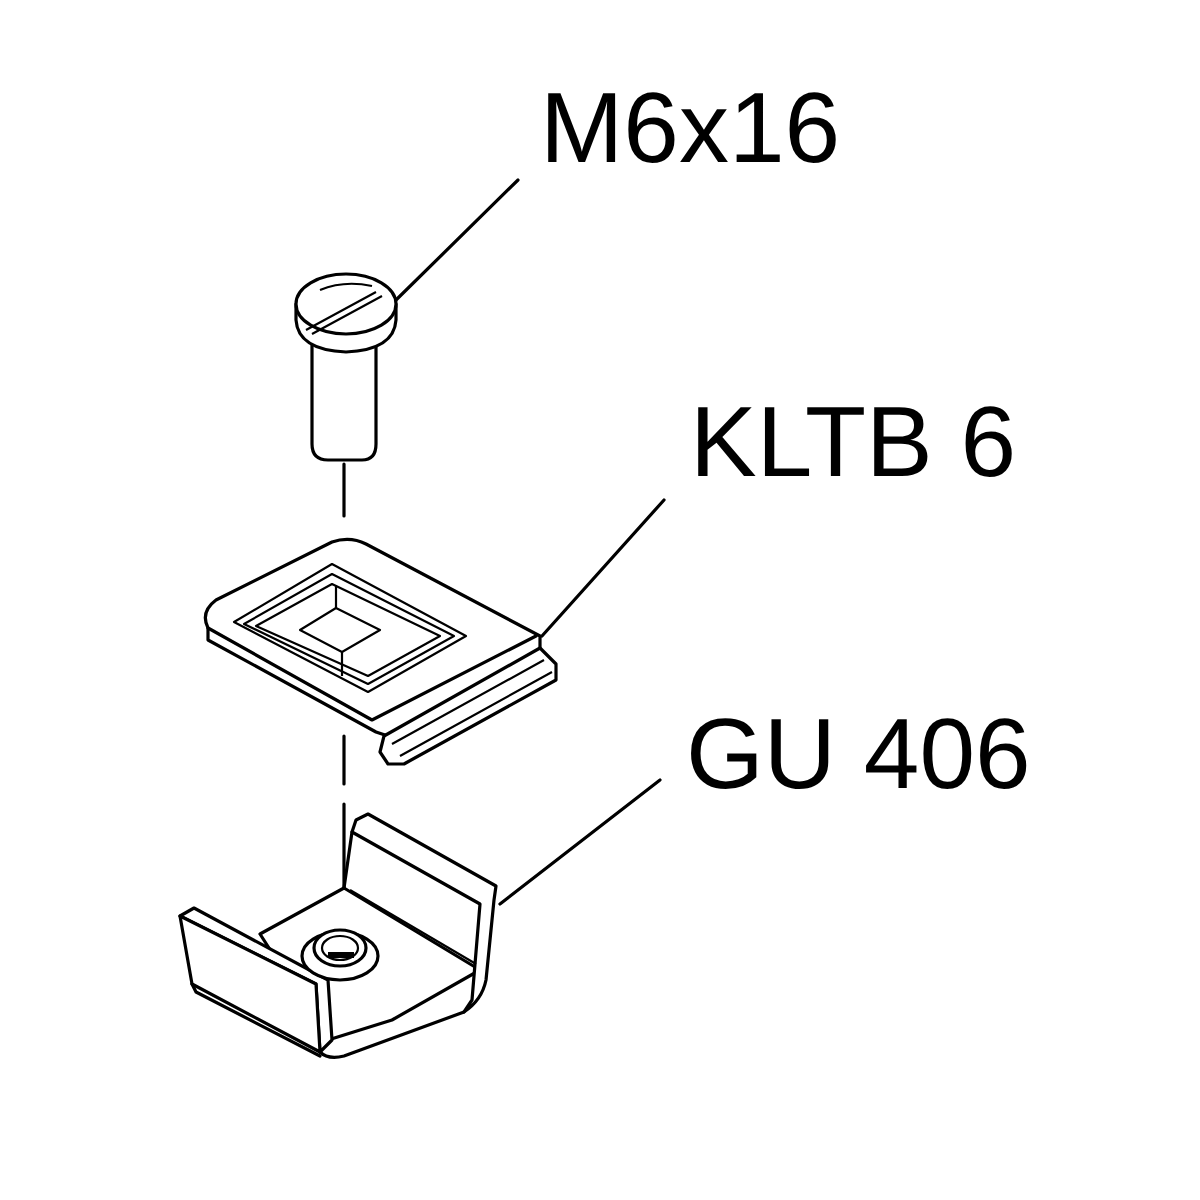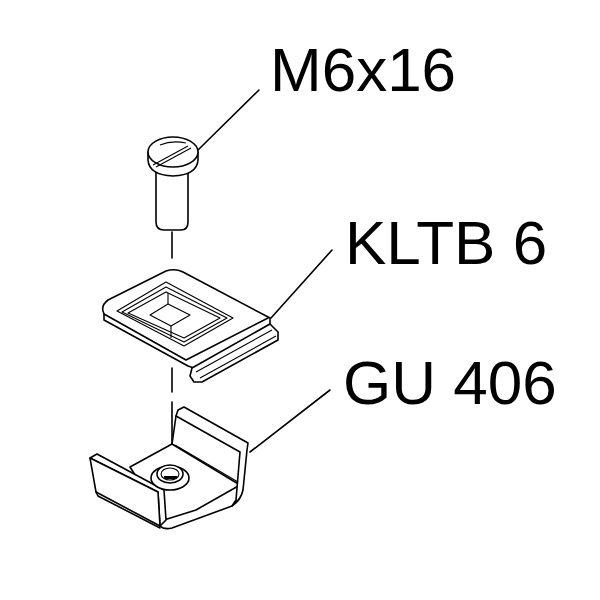--- a/index.html
+++ b/index.html
@@ -1,20 +1,20 @@
 <!DOCTYPE html>
 <html><head>
 <meta charset="utf-8">
 <style>
   html, body { margin: 0; padding: 0; background: #ffffff; }
   body { width: 600px; height: 600px; position: relative; overflow: hidden; font-family: "Liberation Sans", sans-serif; }
   svg.drawing { position: absolute; left: 0; top: 0; width: 600px; height: 600px; }
-  .label { position: absolute; font-family: "Liberation Sans", sans-serif; font-size: 62px; color: #000; line-height: 1; white-space: nowrap; letter-spacing: 0px; }
+  .label { position: absolute; font-family: "Liberation Sans", sans-serif; font-size: 50px; color: #000; line-height: 1; white-space: nowrap; letter-spacing: 0px; }
   .l1 { left: 270px; top: 39px; }
-  .l2 { left: 345px; top: 196px; margin-top: 16px; }
+  .l2 { left: 345px; top: 196px; }
   .l3 { left: 343px; top: 336px; margin-top: 16px; }
   .ln { fill: none; stroke: #000; stroke-width: 1.6; stroke-linejoin: round; stroke-linecap: round; }
   .thin { fill: none; stroke: #000; stroke-width: 1.1; stroke-linejoin: round; }
   .fillw { fill: #fff; stroke: #000; stroke-width: 1.6; stroke-linejoin: round; }
 </style>
 </head>
 <body>
 
 <svg class="drawing" viewBox="0 0 600 600">
 

